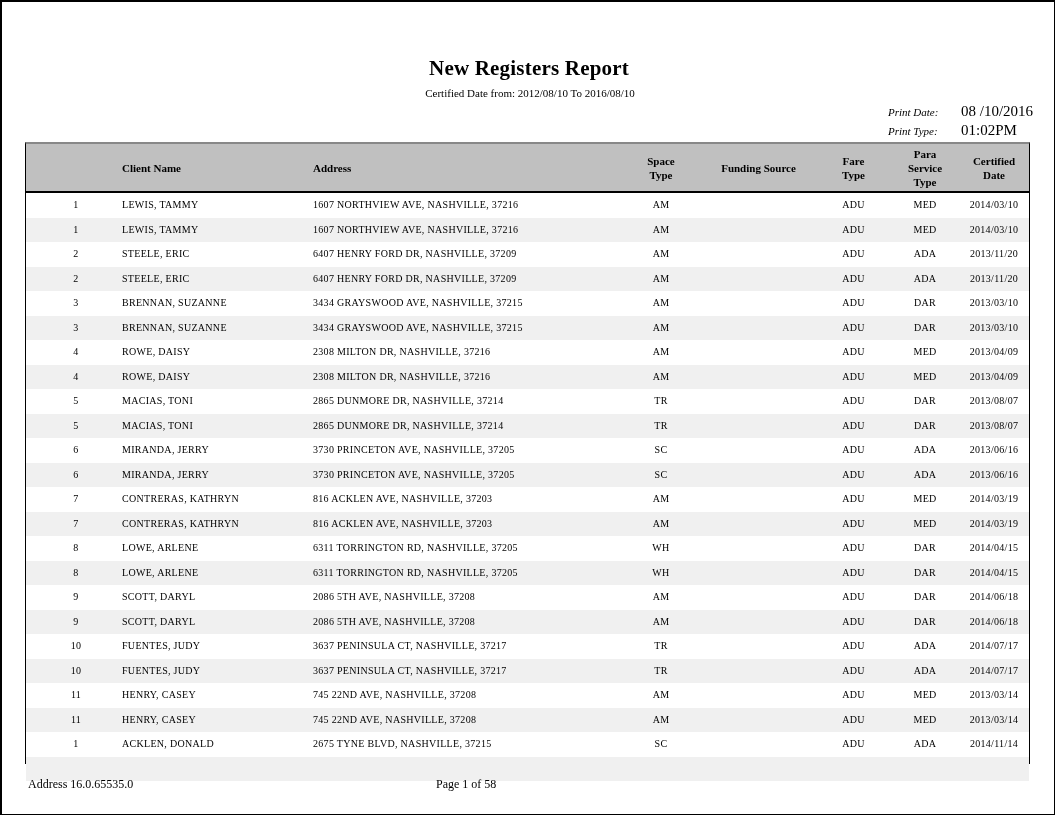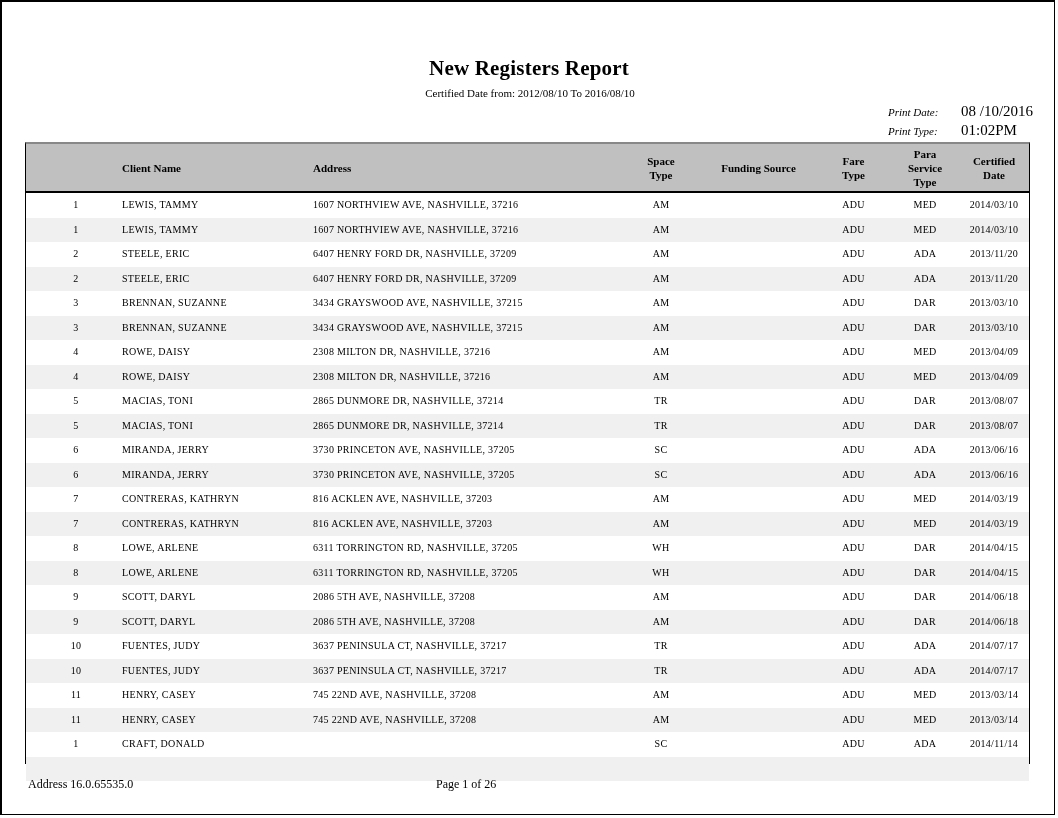--- a/index.html
+++ b/index.html
@@ -296,25 +296,26 @@
         <div class="td" style="left: 96px; width: 180px;">HENRY, CASEY</div>
         <div class="td" style="left: 287px; width: 300px;">745  22ND AVE, NASHVILLE, 37208</div>
         <div class="td center" style="left: 600px; width: 70px;">AM</div>
         <div class="td center" style="left: 680px; width: 105px;"></div>
         <div class="td center" style="left: 795px; width: 65px;">ADU</div>
         <div class="td center" style="left: 865px; width: 68px;">MED</div>
         <div class="td center" style="left: 933px; width: 70px;">2013/03/14</div>
       </div>
       <div class="tr">
         <div class="td center" style="left: 10px; width: 80px;">1</div>
-        <div class="td" style="left: 96px; width: 180px;">CRAFT, DONALD</div>
+        <div class="td" style="left: 96px; width: 180px;">ACKLEN, DONALD</div>
+        <div class="td" style="left: 287px; width: 300px;">2675  TYNE BLVD, NASHVILLE, 37215</div>
         <div class="td center" style="left: 600px; width: 70px;">SC</div>
         <div class="td center" style="left: 680px; width: 105px;"></div>
         <div class="td center" style="left: 795px; width: 65px;">ADU</div>
         <div class="td center" style="left: 865px; width: 68px;">ADA</div>
         <div class="td center" style="left: 933px; width: 70px;">2014/11/14</div>
       </div>
       <div class="tr alt"></div>
     </div>
 </div>
 
 <div class="footer-version">Address 16.0.65535.0</div>
-<div class="footer-page">Page 1 of 26</div>
+<div class="footer-page">Page 1 of 58</div>
 
 </body></html>

